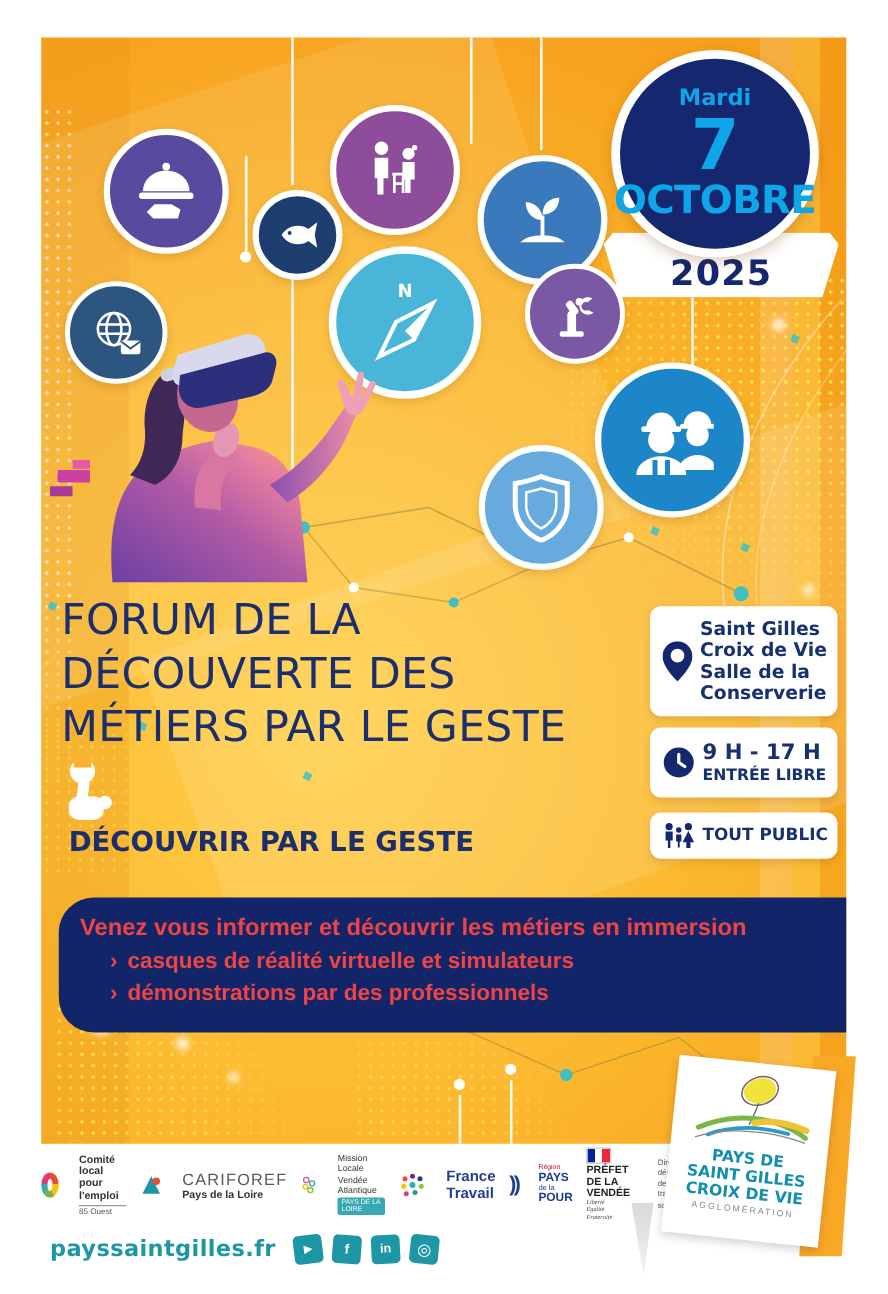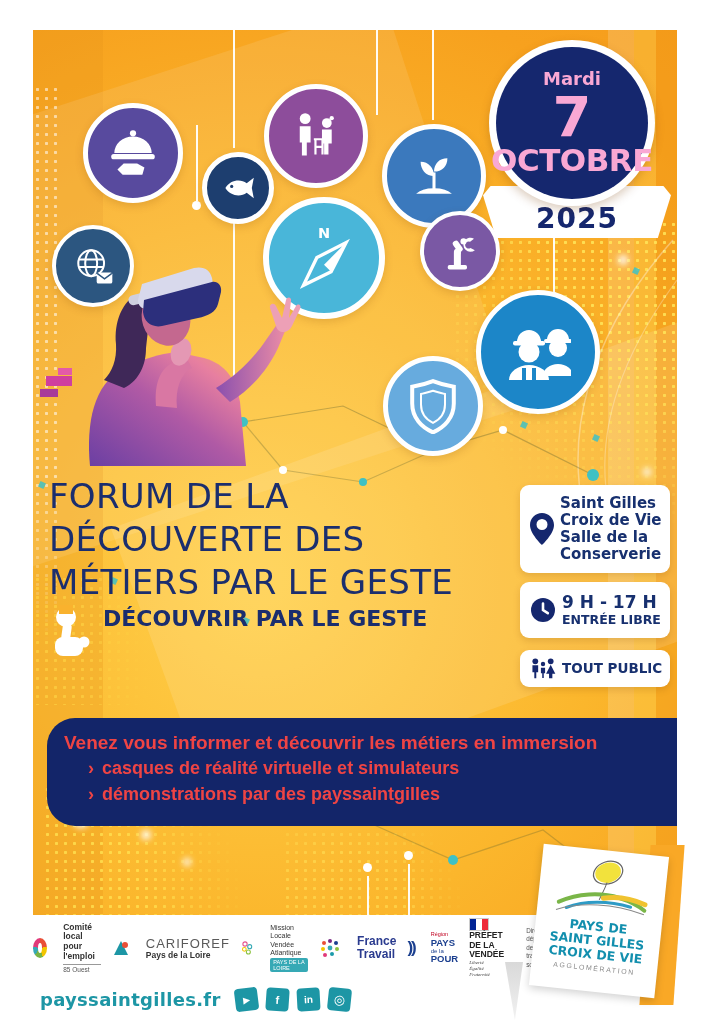--- a/index.html
+++ b/index.html
@@ -20,28 +20,28 @@
 
   
   .icirc{position:absolute;border-radius:50%;border:5px solid #fff;box-shadow:0 3px 8px rgba(120,60,0,.18);display:flex;align-items:center;justify-content:center;}
   .icirc svg{display:block;}
 
   
   .ribbon{position:absolute;left:450px;top:156px;width:188px;height:52px;background:#fff;border-radius:8px;
     clip-path:polygon(4% 0,96% 0,100% 18%,93% 100%,7% 100%,0 18%);display:flex;align-items:flex-end;justify-content:center;}
   .ribbon .yr{font-family:"DejaVu Sans",sans-serif;font-weight:bold;font-size:28px;color:#15276e;line-height:1;padding-bottom:5px;letter-spacing:1px;}
   .dcirc{position:absolute;left:456px;top:10px;width:166px;height:166px;border-radius:50%;background:#fff;box-shadow:0 4px 10px rgba(120,60,0,.25);}
-  .dcirc .inner{position:absolute;inset:7px;border-radius:50%;background:#15276e;display:flex;flex-direction:column;align-items:center;justify-content:center;color:#f9a8d4;font-family:"DejaVu Sans",sans-serif;font-weight:bold;}
+  .dcirc .inner{position:absolute;inset:7px;border-radius:50%;background:#15276e;display:flex;flex-direction:column;align-items:center;justify-content:center;color:#0ea5e9;font-family:"DejaVu Sans",sans-serif;font-weight:bold;}
   .dcirc .wd{font-size:18px;line-height:1;}
   .dcirc .dy{font-size:56px;line-height:.95;margin:2px 0 1px;}
   .dcirc .mo{font-size:31px;line-height:1;letter-spacing:-.5px;}
 
   
   .title{position:absolute;left:16px;top:445px;color:#1b2e6e;font-family:"DejaVu Sans",sans-serif;font-weight:normal;font-size:34px;line-height:43px;letter-spacing:.3px;white-space:nowrap;}
-  .subtitle{position:absolute;left:14px;top:574px;display:flex;align-items:flex-start;}
+  .subtitle{position:absolute;left:14px;top:574px;display:flex;align-items:flex-start;flex-direction:column;}
   .subtitle .txt{margin-left:8px;color:#1b2e6e;font-family:"DejaVu Sans",sans-serif;font-weight:bold;font-size:22px;line-height:29px;white-space:nowrap;}
 
   
   .card{position:absolute;left:487px;width:150px;background:#fff;border-radius:9px;box-shadow:0 3px 7px rgba(120,60,0,.18);display:flex;align-items:center;}
   .card .ctxt{color:#17306f;font-family:"DejaVu Sans",sans-serif;font-weight:bold;line-height:1.15;}
 
   
   .banner{position:absolute;left:14px;top:688px;width:672px;height:108px;background:#132569;border-radius:28px;box-sizing:border-box;padding:13px 17px;color:#ef4444;}
   .banner .head{font-weight:bold;font-size:19px;line-height:1.25;white-space:nowrap;}
   .banner .brow{display:flex;gap:8px;font-weight:bold;font-size:18px;line-height:1.45;padding-left:24px;}
@@ -341,21 +341,21 @@
     </div>
 
     <div class="banner">
       <div class="head">Venez vous informer et découvrir les métiers en immersion</div>
       <div class="brow">
         <span class="arr">›</span>
         <span>casques de réalité virtuelle et simulateurs</span>
       </div>
       <div class="brow">
         <span class="arr">›</span>
-        <span>démonstrations par des payssaintgilles</span>
+        <span>démonstrations par des professionnels</span>
       </div>
     </div>
   </div>
 
   <div class="oshape" style="left:645px;top:845px;width:34px;height:160px;background:#f9a826;transform:skewX(-4deg);z-index:3;"></div>
   <div class="oshape" style="left:600px;top:852px;width:34px;height:70px;background:#ffc53e;transform:rotate(7deg);z-index:3;"></div>
   <div class="oshape" style="left:557px;top:885px;width:22px;height:50px;background:#fdb92f;transform:rotate(7deg);z-index:3;"></div>
   <div class="wedge"></div>
 
   <div class="agglo">

